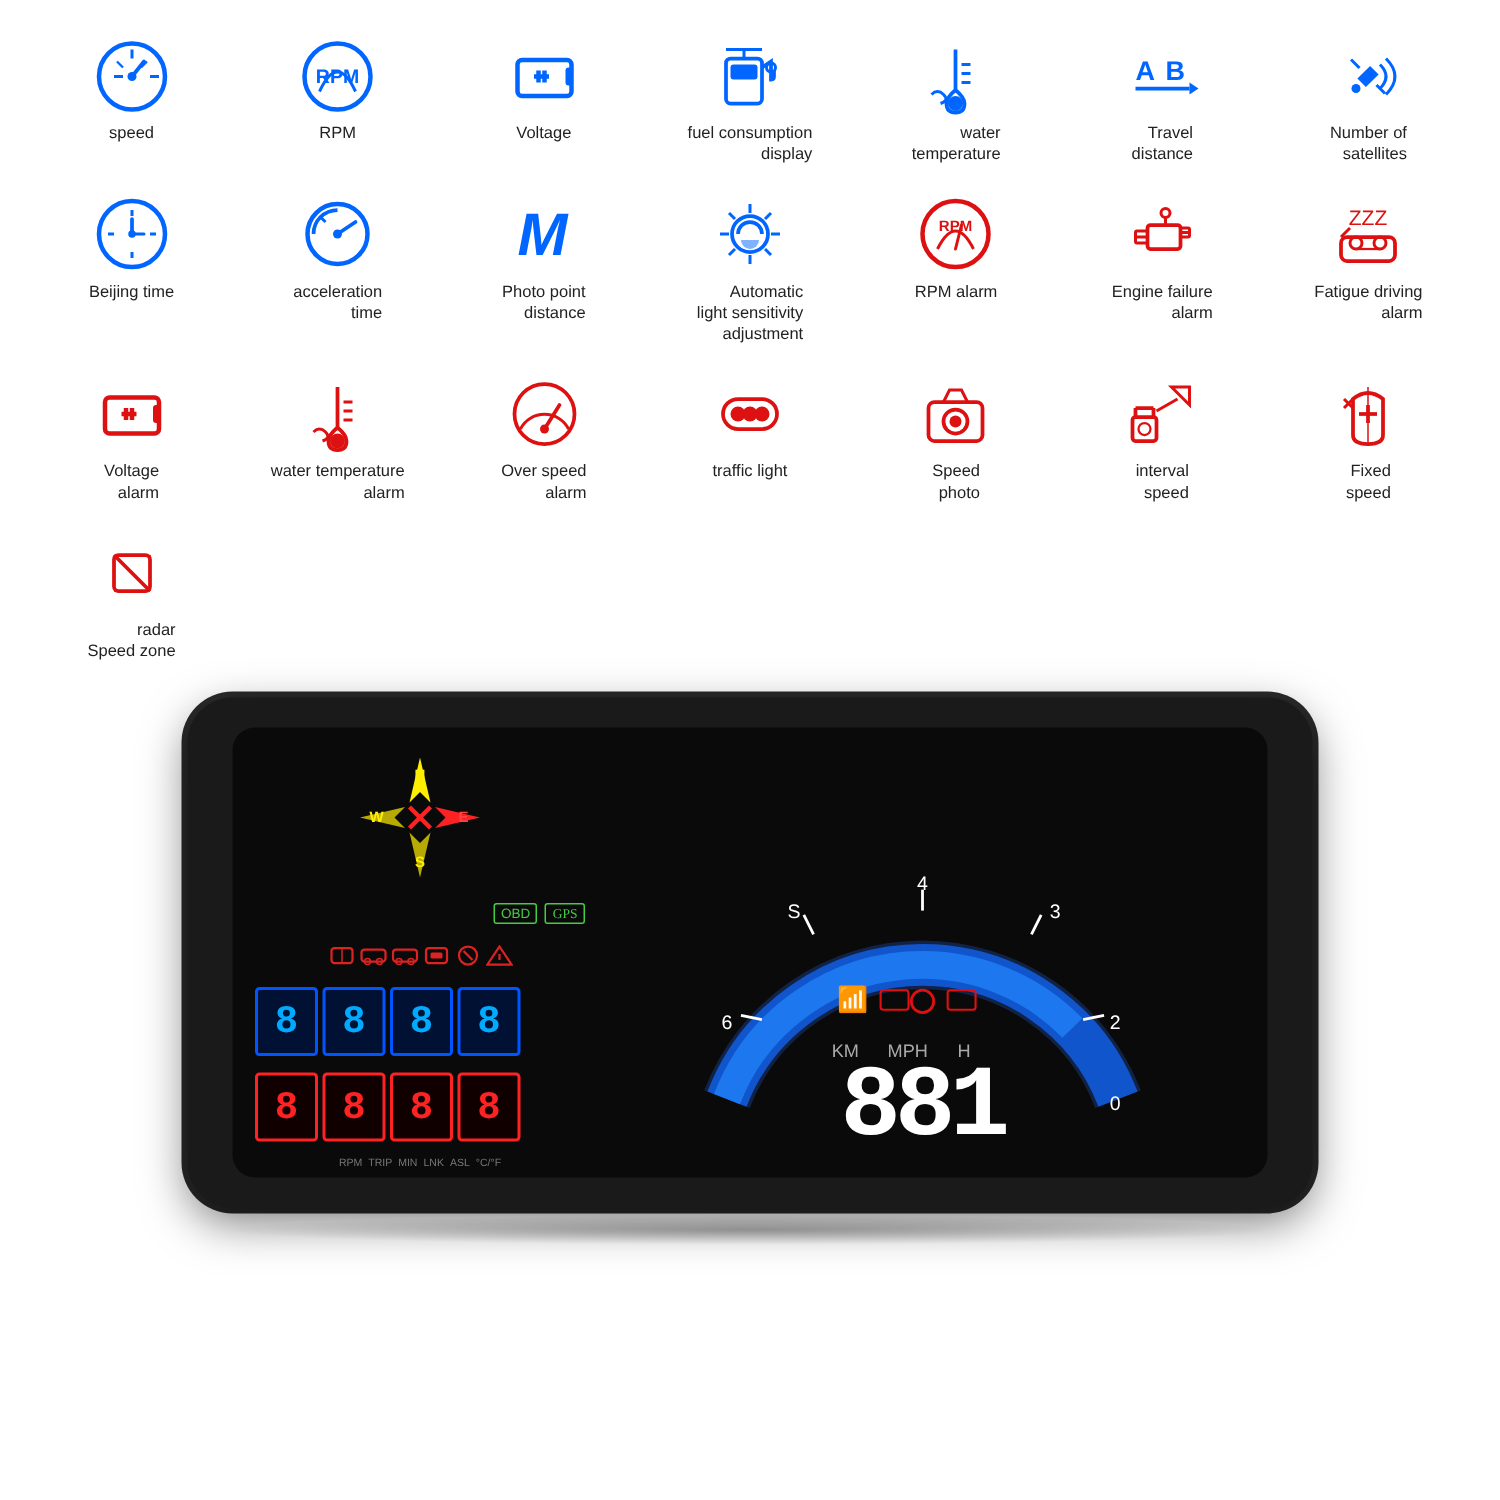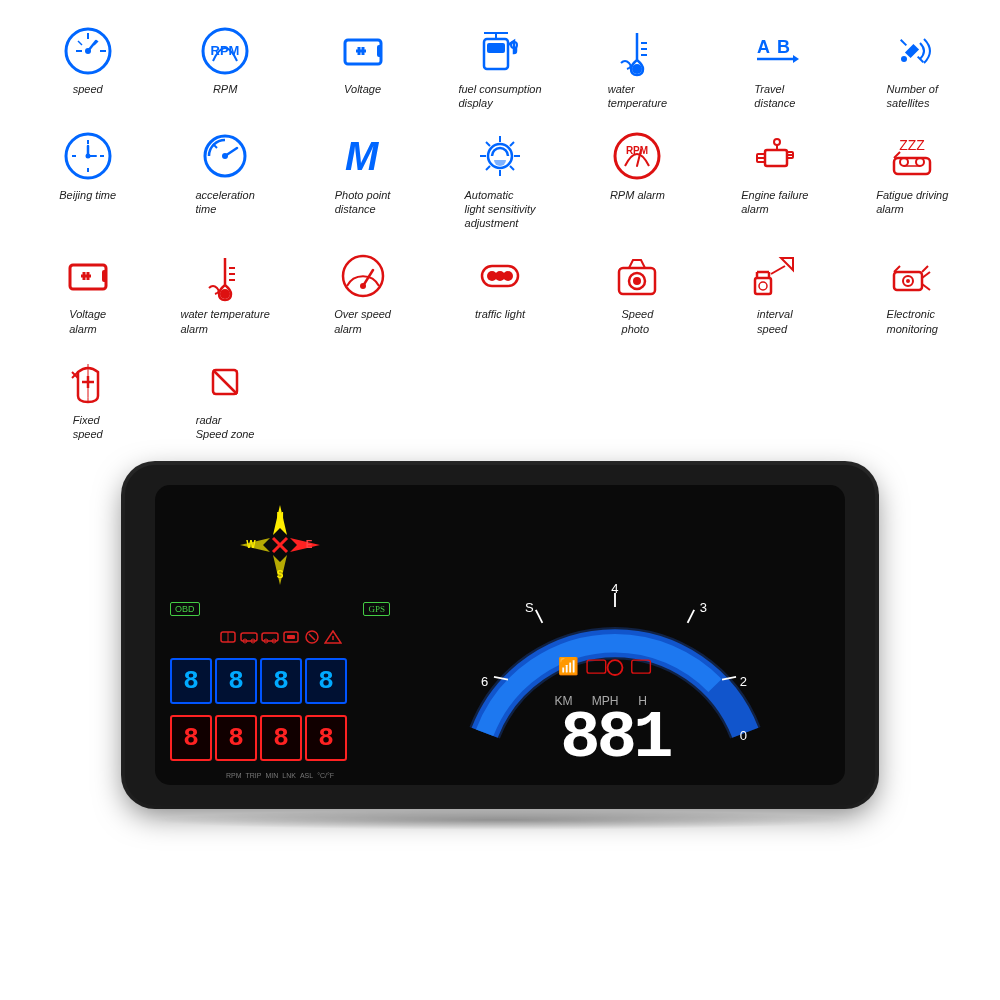--- a/index.html
+++ b/index.html
@@ -45,24 +45,23 @@
       display: flex;
       align-items: center;
       justify-content: center;
     }
 
     .icon-symbol.blue { color: #0066ff; }
     .icon-symbol.red { color: #dd1111; }
 
     .icon-label {
       font-size: 11px;
-      text-align: left;
+      text-align: right;
       color: #222;
       line-height: 1.3;
-      font-style: italic;
     }
 
     
     .hud-section {
       width: 100%;
       display: flex;
       justify-content: center;
       margin-top: 10px;
       flex: 1;
     }
@@ -389,34 +388,20 @@
           <line x1="22" y1="24" x2="36" y2="16" stroke="#dd1111" stroke-width="2"></line>
           <polygon points="32,8 44,8 44,20" fill="none" stroke="#dd1111" stroke-width="2"></polygon>
           <line x1="8" y1="22" x2="8" y2="28" stroke="#dd1111" stroke-width="2.5"></line>
           <line x1="20" y1="22" x2="20" y2="28" stroke="#dd1111" stroke-width="2.5"></line>
           <line x1="8" y1="22" x2="20" y2="22" stroke="#dd1111" stroke-width="2.5"></line>
         </svg>
       </div>
       <div class="icon-label">interval<br>speed</div>
     </div>
 
-    <div class="icon-item">
-      <div class="icon-symbol red">
-        <svg width="52" height="52" viewBox="0 0 52 52">
-          <rect x="8" y="22" width="28" height="18" rx="3" fill="none" stroke="#dd1111" stroke-width="2.5"></rect>
-          <circle cx="22" cy="31" r="5" fill="none" stroke="#dd1111" stroke-width="2"></circle>
-          <circle cx="22" cy="31" r="2" fill="#dd1111"></circle>
-          <line x1="36" y1="28" x2="44" y2="22" stroke="#dd1111" stroke-width="2"></line>
-          <line x1="36" y1="34" x2="44" y2="40" stroke="#dd1111" stroke-width="2"></line>
-          <line x1="8" y1="22" x2="14" y2="16" stroke="#dd1111" stroke-width="2"></line>
-          <line x1="36" y1="22" x2="42" y2="16" stroke="#dd1111" stroke-width="2"></line>
-        </svg>
-      </div>
-      <div class="icon-label">Electronic<br>monitoring</div>
-    </div>
 
     <div class="icon-item">
       <div class="icon-symbol red">
         <svg width="52" height="52" viewBox="0 0 52 52">
           <path d="M26 8 L26 38 Q26 46 26 46" fill="none" stroke="#dd1111" stroke-width="1"></path>
           <path d="M16 16 Q26 8 36 16 L36 40 Q36 46 26 46 Q16 46 16 40Z" fill="none" stroke="#dd1111" stroke-width="2.5"></path>
           <line x1="20" y1="26" x2="32" y2="26" stroke="#dd1111" stroke-width="2.5"></line>
           <line x1="26" y1="20" x2="26" y2="32" stroke="#dd1111" stroke-width="2.5"></line>
           <line x1="16" y1="22" x2="10" y2="16" stroke="#dd1111" stroke-width="2"></line>
           <line x1="10" y1="22" x2="16" y2="16" stroke="#dd1111" stroke-width="2"></line>
@@ -469,21 +454,21 @@
 
                   <text x="45" y="78" text-anchor="middle" fill="#ffee00" font-size="10" font-weight="bold" font-family="Arial">S</text>
 
                   <text x="74" y="48" text-anchor="middle" fill="#ff4444" font-size="10" font-weight="bold" font-family="Arial">E</text>
 
                   <text x="16" y="48" text-anchor="middle" fill="#ffee00" font-size="10" font-weight="bold" font-family="Arial">W</text>
                 </svg>
               </div>
             </div>
 
-            <div style="display:flex;gap:5px;justify-content:space-between;margin-bottom:6px;">
+            <div style="display:flex;gap:5px;justify-content:flex-end;margin-bottom:6px;">
               <span style="border:1px solid #44cc44;color:#44cc44;font-size:9px;padding:1px 4px;border-radius:2px;">OBD</span>
               <span style="border:1px solid #44cc44;color:#44cc44;font-size:9px;padding:1px 4px;border-radius:2px;font-family:Liberation Serif, serif;">GPS</span>
             </div>
 
             <div style="display:flex;gap:3px;flex-wrap:wrap;justify-content:center;margin-bottom:6px;">
               <svg width="18" height="14" viewBox="0 0 18 14">
                   <rect x="2" y="2" width="14" height="10" rx="2" fill="none" stroke="#dd2222" stroke-width="1.5"></rect>
                   <line x1="9" y1="2" x2="9" y2="12" stroke="#dd2222" stroke-width="1"></line>
                 </svg>
               <svg width="18" height="14" viewBox="0 0 18 14">

